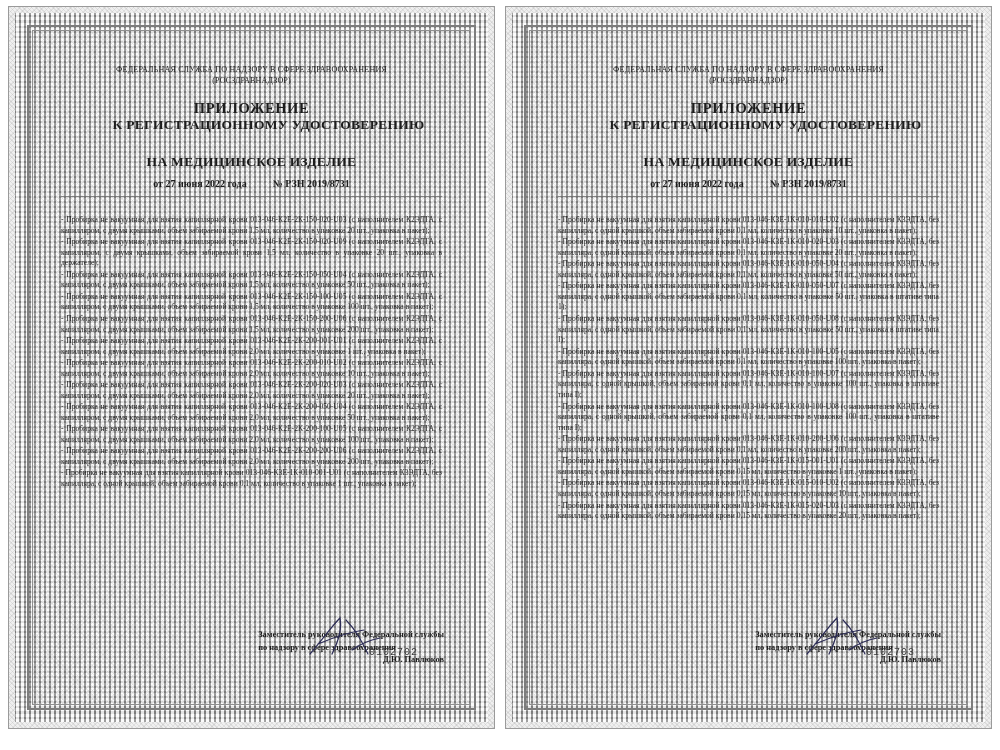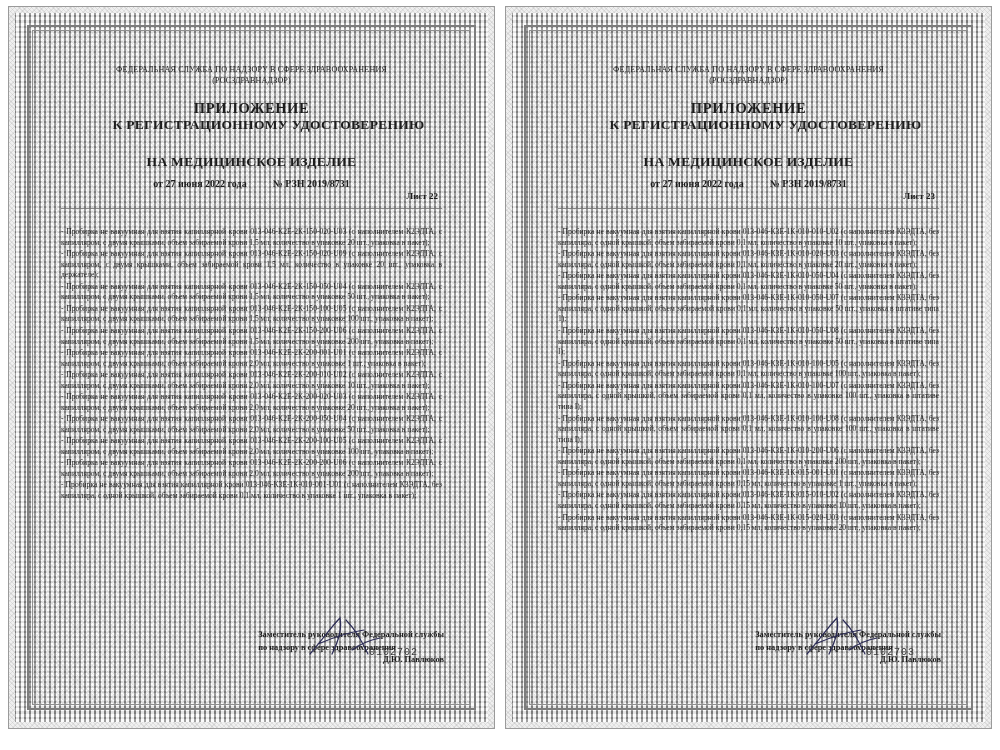--- a/index.html
+++ b/index.html
@@ -171,21 +171,20 @@
       </div>
       <div class="title">
         <div class="t1">ПРИЛОЖЕНИЕ</div>
         <div class="t2">К РЕГИСТРАЦИОННОМУ УДОСТОВЕРЕНИЮ</div>
         <div class="t3">НА МЕДИЦИНСКОЕ ИЗДЕЛИЕ</div>
       </div>
       <div class="dateline">
         <span class="date">от 27 июня 2022 года</span>
         <span class="regno">№ РЗН 2019/8731</span>
       </div>
-      <div class="sheetno">Лист 22</div>
       <div class="divider"></div>
       <div class="items">
         <div class="item">- Пробирка не вакуумная для взятия капиллярной крови 013-046-К2Е-2К-150-020-U03 (с наполнителем К2ЭДТА, с капилляром, с двумя крышками, объем забираемой крови 1,5 мл, количество в упаковке 20 шт., упаковка в пакет);</div>
         <div class="item">- Пробирка не вакуумная для взятия капиллярной крови 013-046-К2Е-2К-150-020-U09 (с наполнителем К2ЭДТА, с капилляром, с двумя крышками, объем забираемой крови 1,5 мл, количество в упаковке 20 шт., упаковка в держателе);</div>
         <div class="item">- Пробирка не вакуумная для взятия капиллярной крови 013-046-К2Е-2К-150-050-U04 (с наполнителем К2ЭДТА, с капилляром, с двумя крышками, объем забираемой крови 1,5 мл, количество в упаковке 50 шт., упаковка в пакет);</div>
         <div class="item">- Пробирка не вакуумная для взятия капиллярной крови 013-046-К2Е-2К-150-100-U05 (с наполнителем К2ЭДТА, с капилляром, с двумя крышками, объем забираемой крови 1,5 мл, количество в упаковке 100 шт., упаковка в пакет);</div>
         <div class="item">- Пробирка не вакуумная для взятия капиллярной крови 013-046-К2Е-2К-150-200-U06 (с наполнителем К2ЭДТА, с капилляром, с двумя крышками, объем забираемой крови 1,5 мл, количество в упаковке 200 шт., упаковка в пакет);</div>
         <div class="item">- Пробирка не вакуумная для взятия капиллярной крови 013-046-К2Е-2К-200-001-U01 (с наполнителем К2ЭДТА, с капилляром, с двумя крышками, объем забираемой крови 2,0 мл, количество в упаковке 1 шт., упаковка в пакет);</div>
         <div class="item">- Пробирка не вакуумная для взятия капиллярной крови 013-046-К2Е-2К-200-010-U02 (с наполнителем К2ЭДТА, с капилляром, с двумя крышками, объем забираемой крови 2,0 мл, количество в упаковке 10 шт., упаковка в пакет);</div>
         <div class="item">- Пробирка не вакуумная для взятия капиллярной крови 013-046-К2Е-2К-200-020-U03 (с наполнителем К2ЭДТА, с капилляром, с двумя крышками, объем забираемой крови 2,0 мл, количество в упаковке 20 шт., упаковка в пакет);</div>
@@ -222,21 +221,20 @@
       </div>
       <div class="title">
         <div class="t1">ПРИЛОЖЕНИЕ</div>
         <div class="t2">К РЕГИСТРАЦИОННОМУ УДОСТОВЕРЕНИЮ</div>
         <div class="t3">НА МЕДИЦИНСКОЕ ИЗДЕЛИЕ</div>
       </div>
       <div class="dateline">
         <span class="date">от 27 июня 2022 года</span>
         <span class="regno">№ РЗН 2019/8731</span>
       </div>
-      <div class="sheetno">Лист 23</div>
       <div class="divider"></div>
       <div class="items">
         <div class="item">- Пробирка не вакуумная для взятия капиллярной крови 013-046-К3Е-1К-010-010-U02 (с наполнителем К3ЭДТА, без капилляра, с одной крышкой, объем забираемой крови 0,1 мл, количество в упаковке 10 шт., упаковка в пакет);</div>
         <div class="item">- Пробирка не вакуумная для взятия капиллярной крови 013-046-К3Е-1К-010-020-U03 (с наполнителем К3ЭДТА, без капилляра, с одной крышкой, объем забираемой крови 0,1 мл, количество в упаковке 20 шт., упаковка в пакет);</div>
         <div class="item">- Пробирка не вакуумная для взятия капиллярной крови 013-046-К3Е-1К-010-050-U04 (с наполнителем К3ЭДТА, без капилляра, с одной крышкой, объем забираемой крови 0,1 мл, количество в упаковке 50 шт., упаковка в пакет);</div>
         <div class="item">- Пробирка не вакуумная для взятия капиллярной крови 013-046-К3Е-1К-010-050-U07 (с наполнителем К3ЭДТА, без капилляра, с одной крышкой, объем забираемой крови 0,1 мл, количество в упаковке 50 шт., упаковка в штативе типа 1);</div>
         <div class="item">- Пробирка не вакуумная для взятия капиллярной крови 013-046-К3Е-1К-010-050-U08 (с наполнителем К3ЭДТА, без капилляра, с одной крышкой, объем забираемой крови 0,1 мл, количество в упаковке 50 шт., упаковка в штативе типа I);</div>
         <div class="item">- Пробирка не вакуумная для взятия капиллярной крови 013-046-К3Е-1К-010-100-U05 (с наполнителем К3ЭДТА, без капилляра, с одной крышкой, объем забираемой крови 0,1 мл, количество в упаковке 100 шт., упаковка в пакет);</div>
         <div class="item">- Пробирка не вакуумная для взятия капиллярной крови 013-046-К3Е-1К-010-100-U07 (с наполнителем К3ЭДТА, без капилляра, с одной крышкой, объем забираемой крови 0,1 мл, количество в упаковке 100 шт., упаковка в штативе типа I);</div>
         <div class="item">- Пробирка не вакуумная для взятия капиллярной крови 013-046-К3Е-1К-010-100-U08 (с наполнителем К3ЭДТА, без капилляра, с одной крышкой, объем забираемой крови 0,1 мл, количество в упаковке 100 шт., упаковка в штативе типа I);</div>

